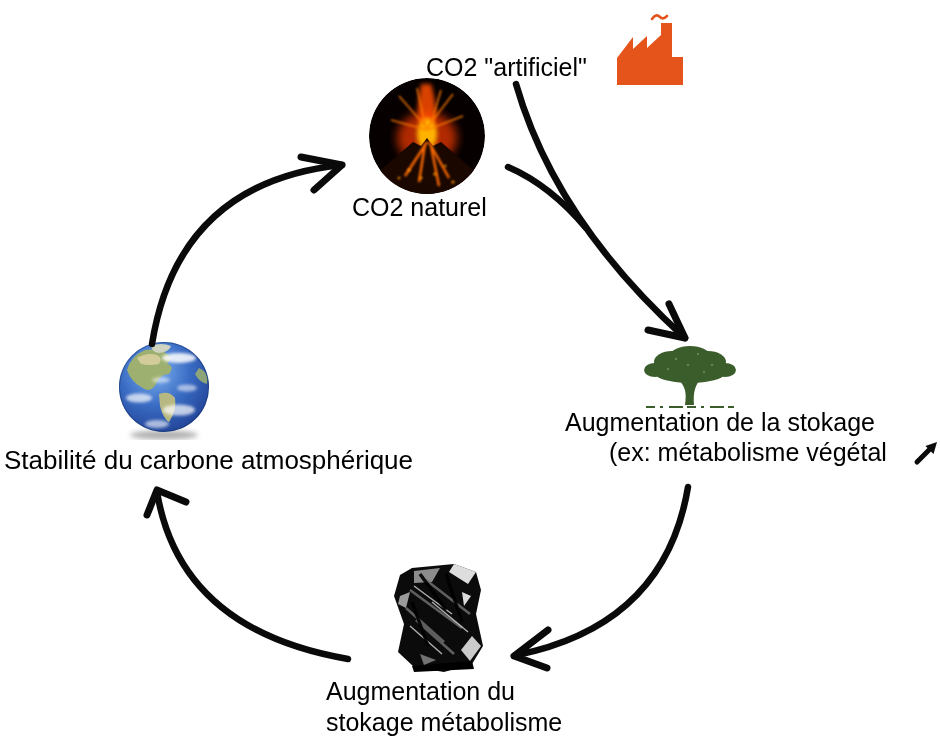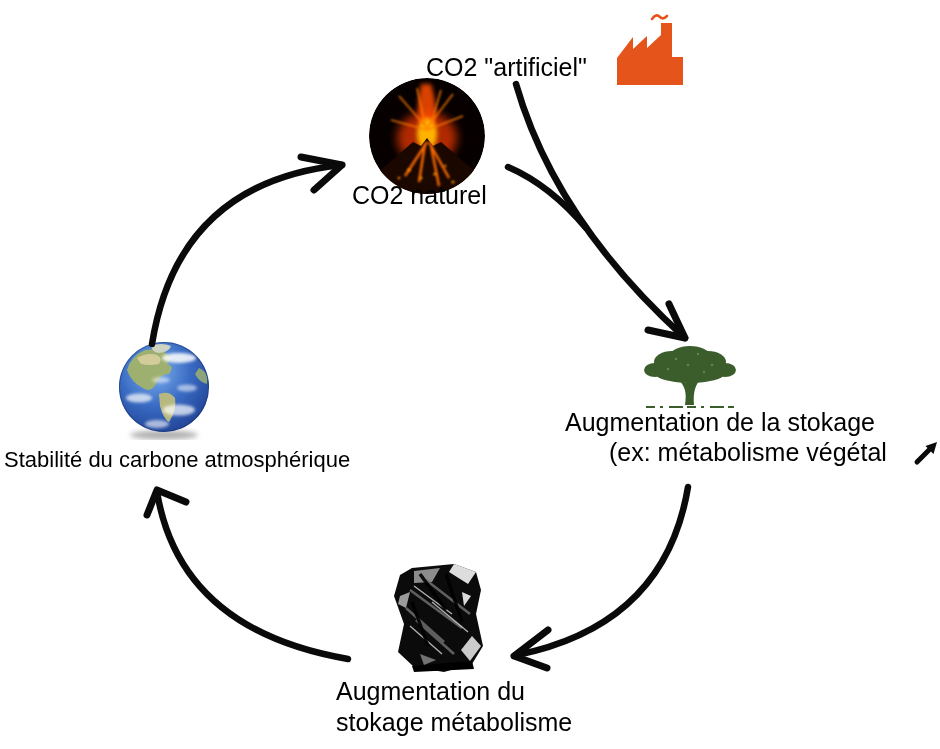--- a/index.html
+++ b/index.html
@@ -3,26 +3,26 @@
 <meta charset="utf-8">
 <style>
   html,body{margin:0;padding:0;background:#fff;}
   #stage{
     position:relative;width:940px;height:749px;background:#fff;overflow:hidden;
     font-family:"Liberation Sans","DejaVu Sans",sans-serif;color:#000;
   }
   .abs{position:absolute;}
   .label{font-size:25px;line-height:30px;white-space:nowrap;color:#000;}
   #co2-artificiel{left:426px;top:52px;}
-  #co2-naturel{left:352px;top:180px;}
+  #co2-naturel{left:352px;top:192px;}
   #biomasse{left:565px;top:407px;}
   #biomasse .l2{display:flex;align-items:center;margin-left:44px;}
   #biomasse .growth{margin-left:26px;margin-right:26px;}
-  #stockage{left:336px;top:676px;line-height:31px;}
-  #stabilite{left:4px;top:445px;font-size:22px;}
+  #stockage{left:326px;top:676px;line-height:31px;}
+  #stabilite{left:4px;top:445px;font-size:26px;}
   #factory-box{left:613px;top:13px;width:70px;height:74px;}
   #volcano-box{left:369px;top:78px;width:116px;height:116px;}
   #earth-box{left:117px;top:340px;width:96px;height:100px;}
   #tree-box{left:642px;top:339px;width:96px;height:70px;}
   #coal-box{left:384px;top:562px;width:104px;height:114px;}
   #arrows-layer{left:0;top:0;width:940px;height:749px;pointer-events:none;}
 </style>
 </head>
 <body>
 

